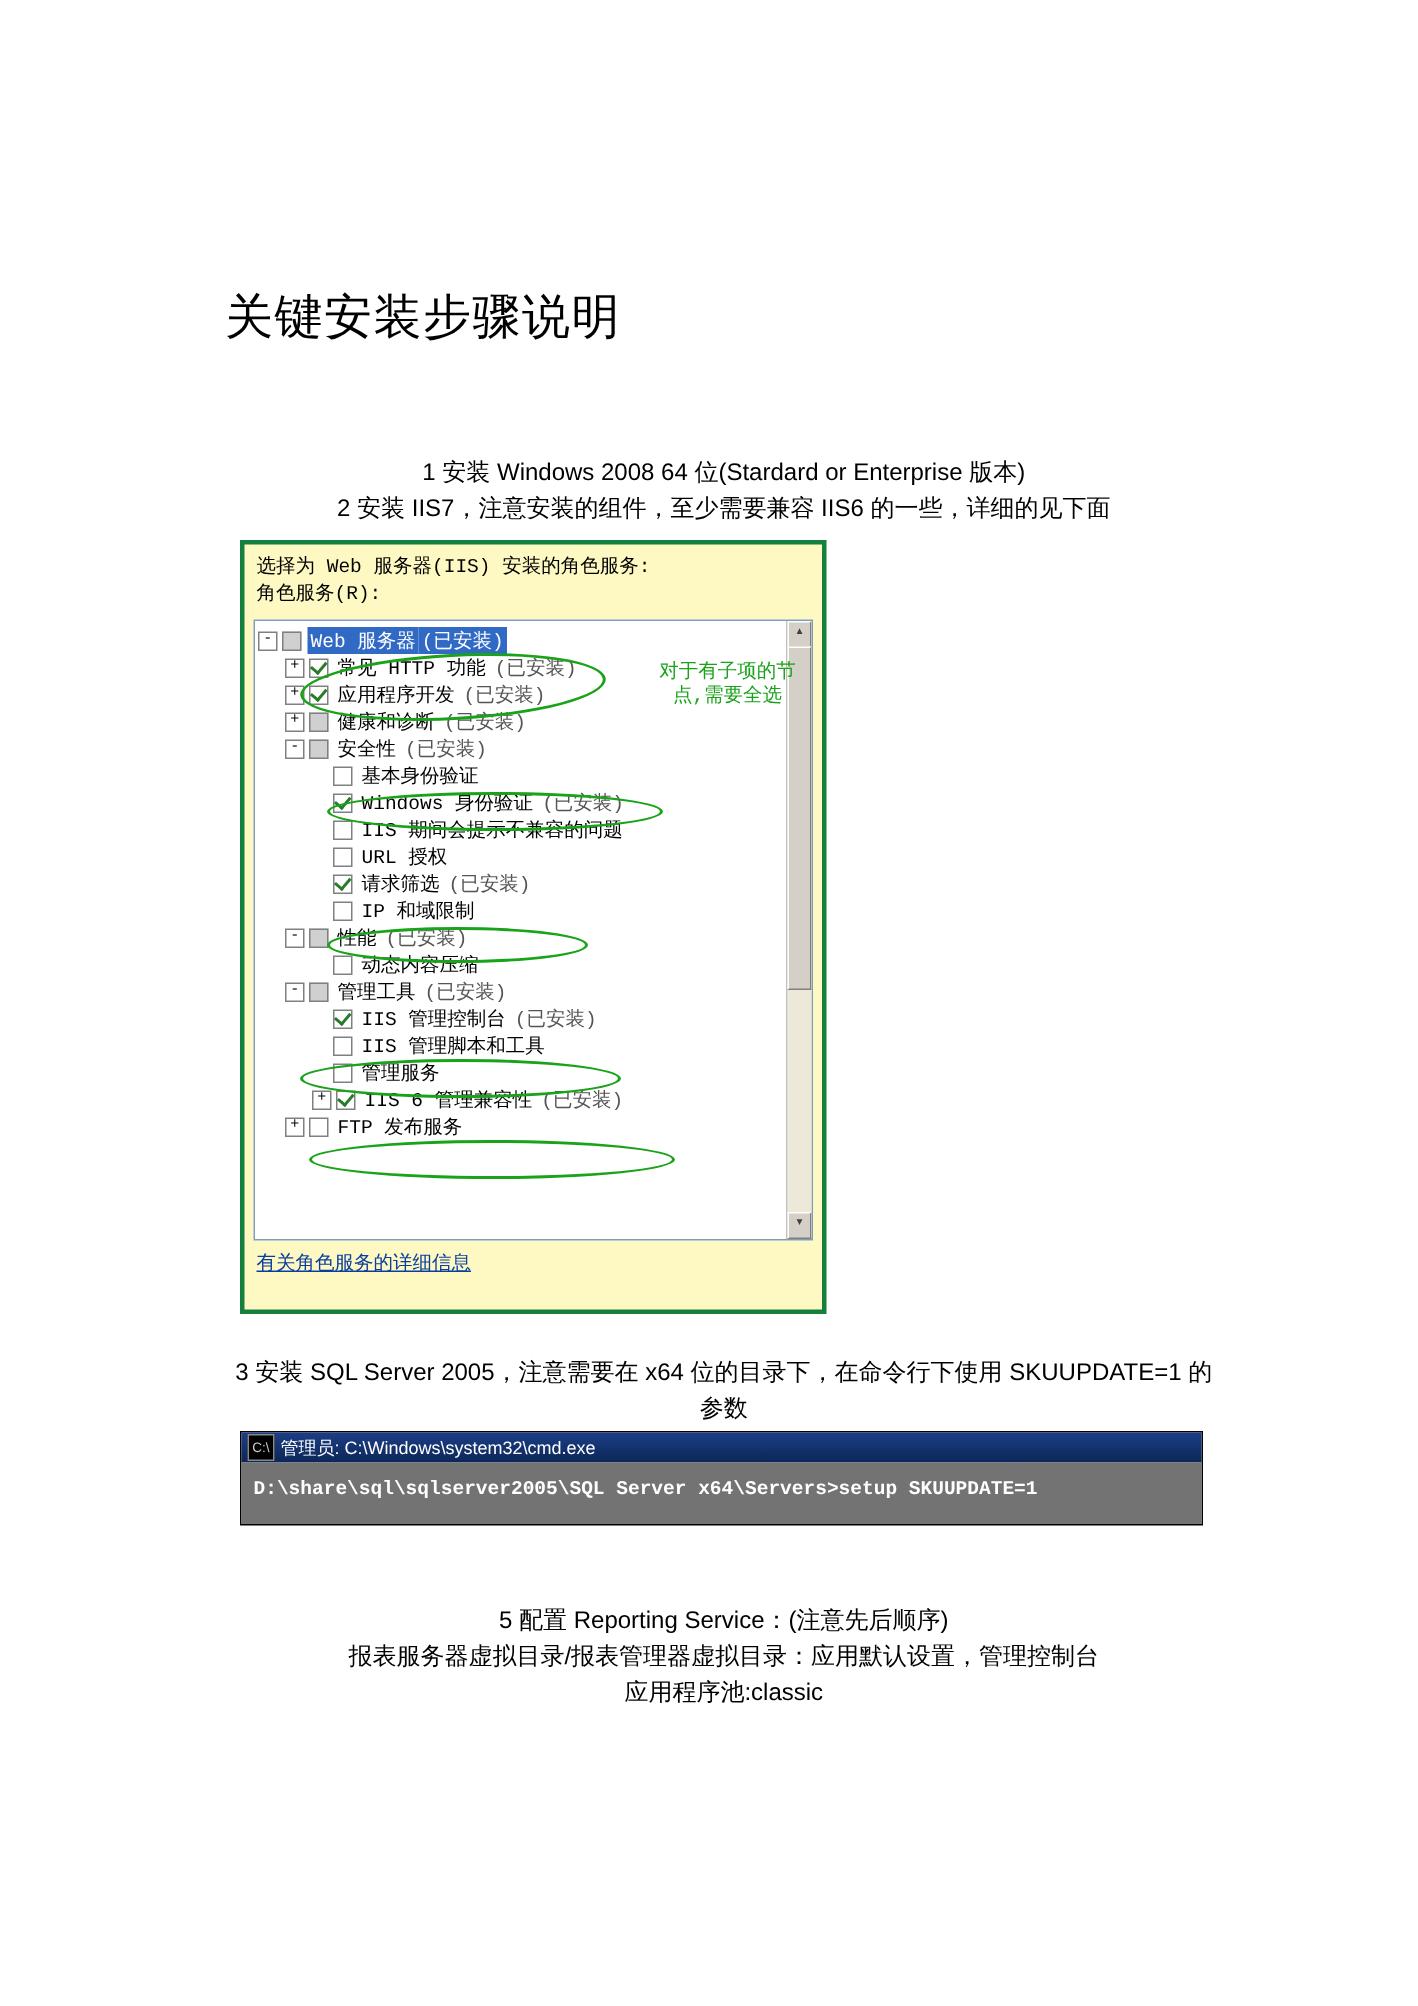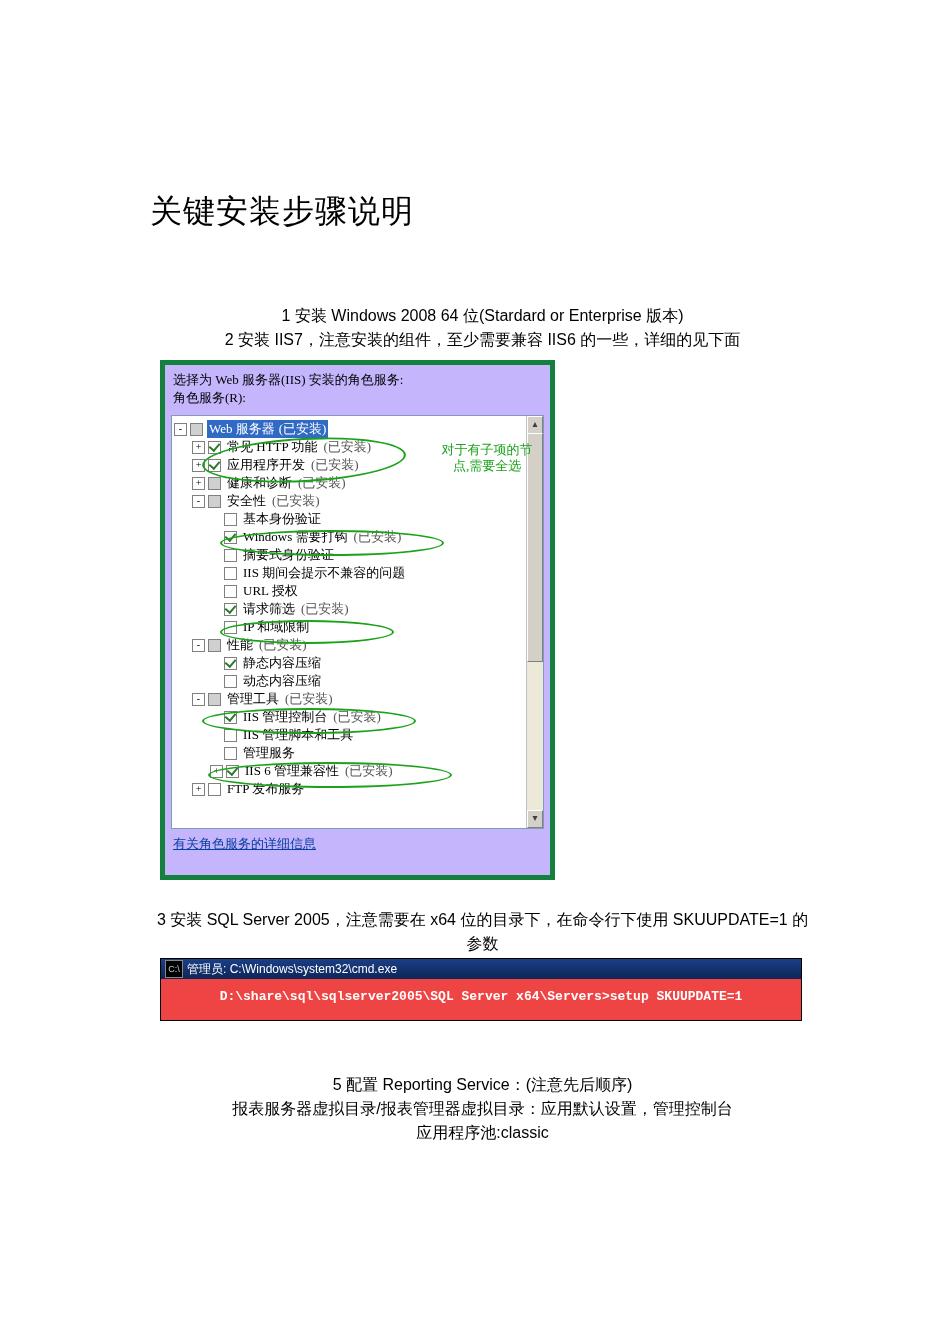--- a/index.html
+++ b/index.html
@@ -1,21 +1,21 @@
 <!DOCTYPE html>
 <html><head>
 <meta charset="utf-8">
 <style>
   html,body{margin:0;padding:0;background:#fff;font-family:"Microsoft YaHei","SimSun",Arial,sans-serif;color:#000;}
   .page{width:945px;min-height:1337px;position:relative;padding:190px 130px 14px 150px;box-sizing:border-box;}
   .title{font-size:32px;font-weight:400;margin-bottom:70px;letter-spacing:1px;}
   .body-text{font-size:16px;line-height:24px;}
   .step{margin:0;text-align:center;}
   
-  .iis-panel{width:385px;margin:8px 0 0 10px;border:5px solid #15803d;background:#c4b5fd;font-family:Liberation Serif, serif;font-size:13px;color:#000;position:relative;}
+  .iis-panel{width:385px;margin:8px 0 0 10px;border:3px solid #15803d;background:#fef9c3;font-family:Liberation Mono, monospace;font-size:13px;color:#000;position:relative;}
   .iis-head{padding:6px 8px 4px 8px;line-height:18px;}
   .tree-wrap{margin:4px 6px 2px 6px;border:1px solid #7f9db9;background:#fff;height:412px;overflow:hidden;position:relative;}
   .tree{padding:4px 2px 2px 2px;}
   .node{display:flex;align-items:center;height:18px;white-space:nowrap;position:relative;}
   .sp{display:inline-block;width:18px;height:18px;}
   .exp{width:11px;height:11px;border:1px solid #808080;background:#fff;display:inline-flex;align-items:center;justify-content:center;font-size:10px;line-height:10px;color:#000;margin:0 3px 0 0;user-select:none;}
   .exp.blank{border:none;background:transparent;}
   .chk{width:13px;height:13px;border:1px solid #808080;display:inline-block;margin-right:4px;position:relative;box-sizing:border-box;}
   .chk.on::after{content:"";position:absolute;left:2px;top:-1px;width:5px;height:8px;border:solid #2a7a2a;border-width:0 2px 2px 0;transform:rotate(40deg);}  
   .chk.mixed{background:#d0d0d0;}
@@ -32,21 +32,21 @@
   .annot{position:absolute;right:6px;top:26px;width:100px;font-size:13px;line-height:16px;color:#1aa31a;text-align:center;}
   .iis-link{display:inline-block;margin:4px 0 22px 8px;color:#0a3ea0;text-decoration:underline;font-size:13px;cursor:pointer;}
   .scroll{position:absolute;right:0;top:0;bottom:0;width:16px;background:#ece9d8;border-left:1px solid #c0c0c0;}
   .scroll .btn{height:16px;background:#d4d0c8;border:1px solid #fff;border-right-color:#808080;border-bottom-color:#808080;font-size:10px;text-align:center;line-height:14px;color:#404040;}
   .scroll .track{position:absolute;top:17px;bottom:17px;left:0;right:0;background:#ece9d8;}
   .scroll .thumb{position:absolute;top:0;left:0;right:0;height:60%;background:#d4d0c8;border:1px solid #fff;border-right-color:#808080;border-bottom-color:#808080;}
   
   .cmd{width:640px;margin:2px 0 0 10px;border:1px solid #000;}
   .cmd-title{height:20px;background:linear-gradient(#1b3e86,#0d2657);display:flex;align-items:center;color:#fff;font-size:12px;font-family:"SimSun",Arial;}
   .cmd-ico{width:16px;height:16px;margin:0 4px;background:#000;border:1px solid #888;display:inline-flex;align-items:center;justify-content:center;font-size:9px;color:#ccc;}
-  .cmd-body{background:#ef4444;color:#fff;font-family:"Consolas","Courier New",monospace;font-size:13px;font-weight:bold;padding:10px 8px 16px 8px;white-space:pre;text-align:center;}
+  .cmd-body{background:#737373;color:#fff;font-family:"Consolas","Courier New",monospace;font-size:13px;font-weight:bold;padding:10px 8px 16px 8px;white-space:pre;}
   .spacer{height:28px;}
 </style>
 </head>
 <body>
 
 <div class="page">
 
   <div class="title">关键安装步骤说明</div>
 
   <div class="body-text">
@@ -100,29 +100,22 @@
             <span class="sp"></span>
             <span class="exp blank"></span>
             <span class="chk"></span>
             <span class="lbl">基本身份验证</span>
           </div>
           <div class="node">
             <span class="sp"></span>
             <span class="sp"></span>
             <span class="exp blank"></span>
             <span class="chk on"></span>
-            <span class="lbl">Windows 需要打钩</span>
-            <span class="installed"> (已安装)</span>
-          </div>
-          <div class="node">
-            <span class="sp"></span>
-            <span class="sp"></span>
-            <span class="exp blank"></span>
-            <span class="chk"></span>
-            <span class="lbl">摘要式身份验证</span>
+            <span class="lbl">Windows 身份验证</span>
+            <span class="installed"> (已安装)</span>
           </div>
           <div class="node">
             <span class="sp"></span>
             <span class="sp"></span>
             <span class="exp blank"></span>
             <span class="chk"></span>
             <span class="lbl">IIS 期间会提示不兼容的问题</span>
           </div>
           <div class="node">
             <span class="sp"></span>
@@ -145,27 +138,20 @@
             <span class="exp blank"></span>
             <span class="chk"></span>
             <span class="lbl">IP 和域限制</span>
           </div>
           <div class="node">
             <span class="sp"></span>
             <span class="exp">-</span>
             <span class="chk mixed"></span>
             <span class="lbl">性能</span>
             <span class="installed"> (已安装)</span>
-          </div>
-          <div class="node">
-            <span class="sp"></span>
-            <span class="sp"></span>
-            <span class="exp blank"></span>
-            <span class="chk on"></span>
-            <span class="lbl">静态内容压缩</span>
           </div>
           <div class="node">
             <span class="sp"></span>
             <span class="sp"></span>
             <span class="exp blank"></span>
             <span class="chk"></span>
             <span class="lbl">动态内容压缩</span>
           </div>
           <div class="node">
             <span class="sp"></span>

